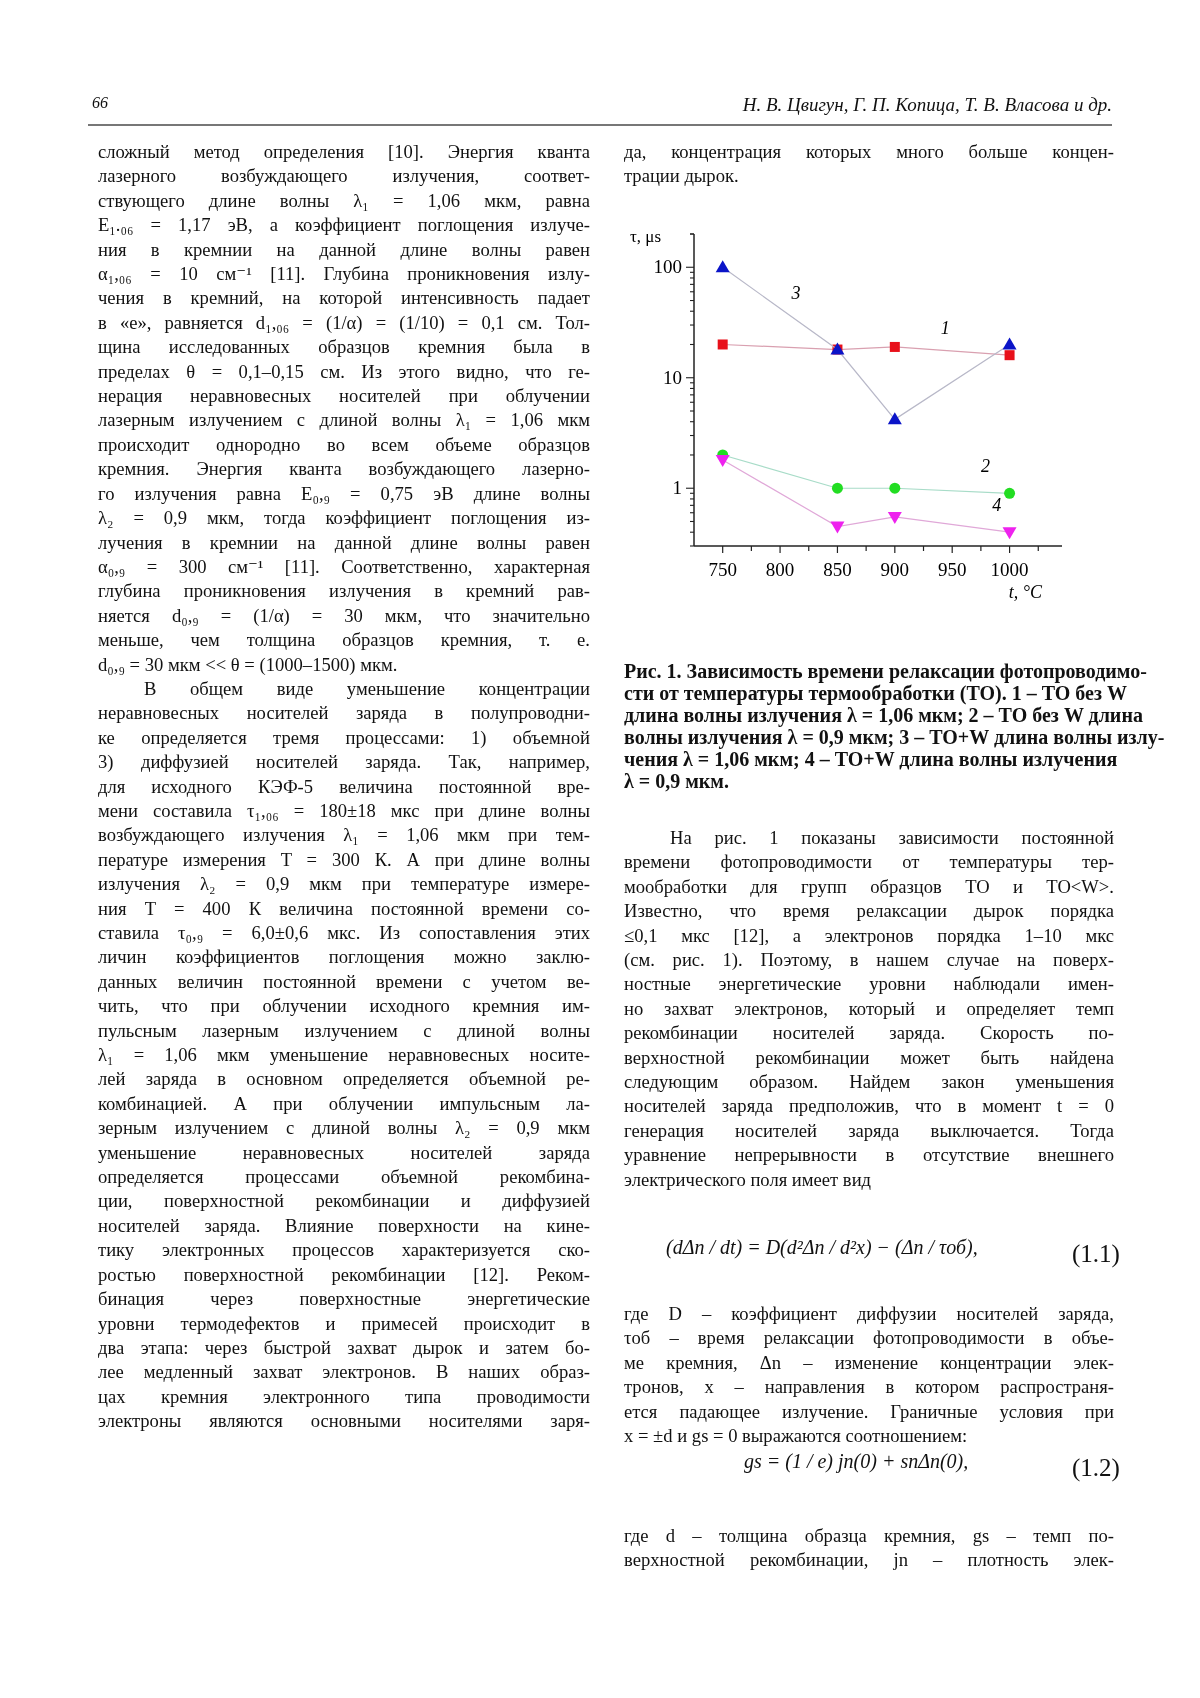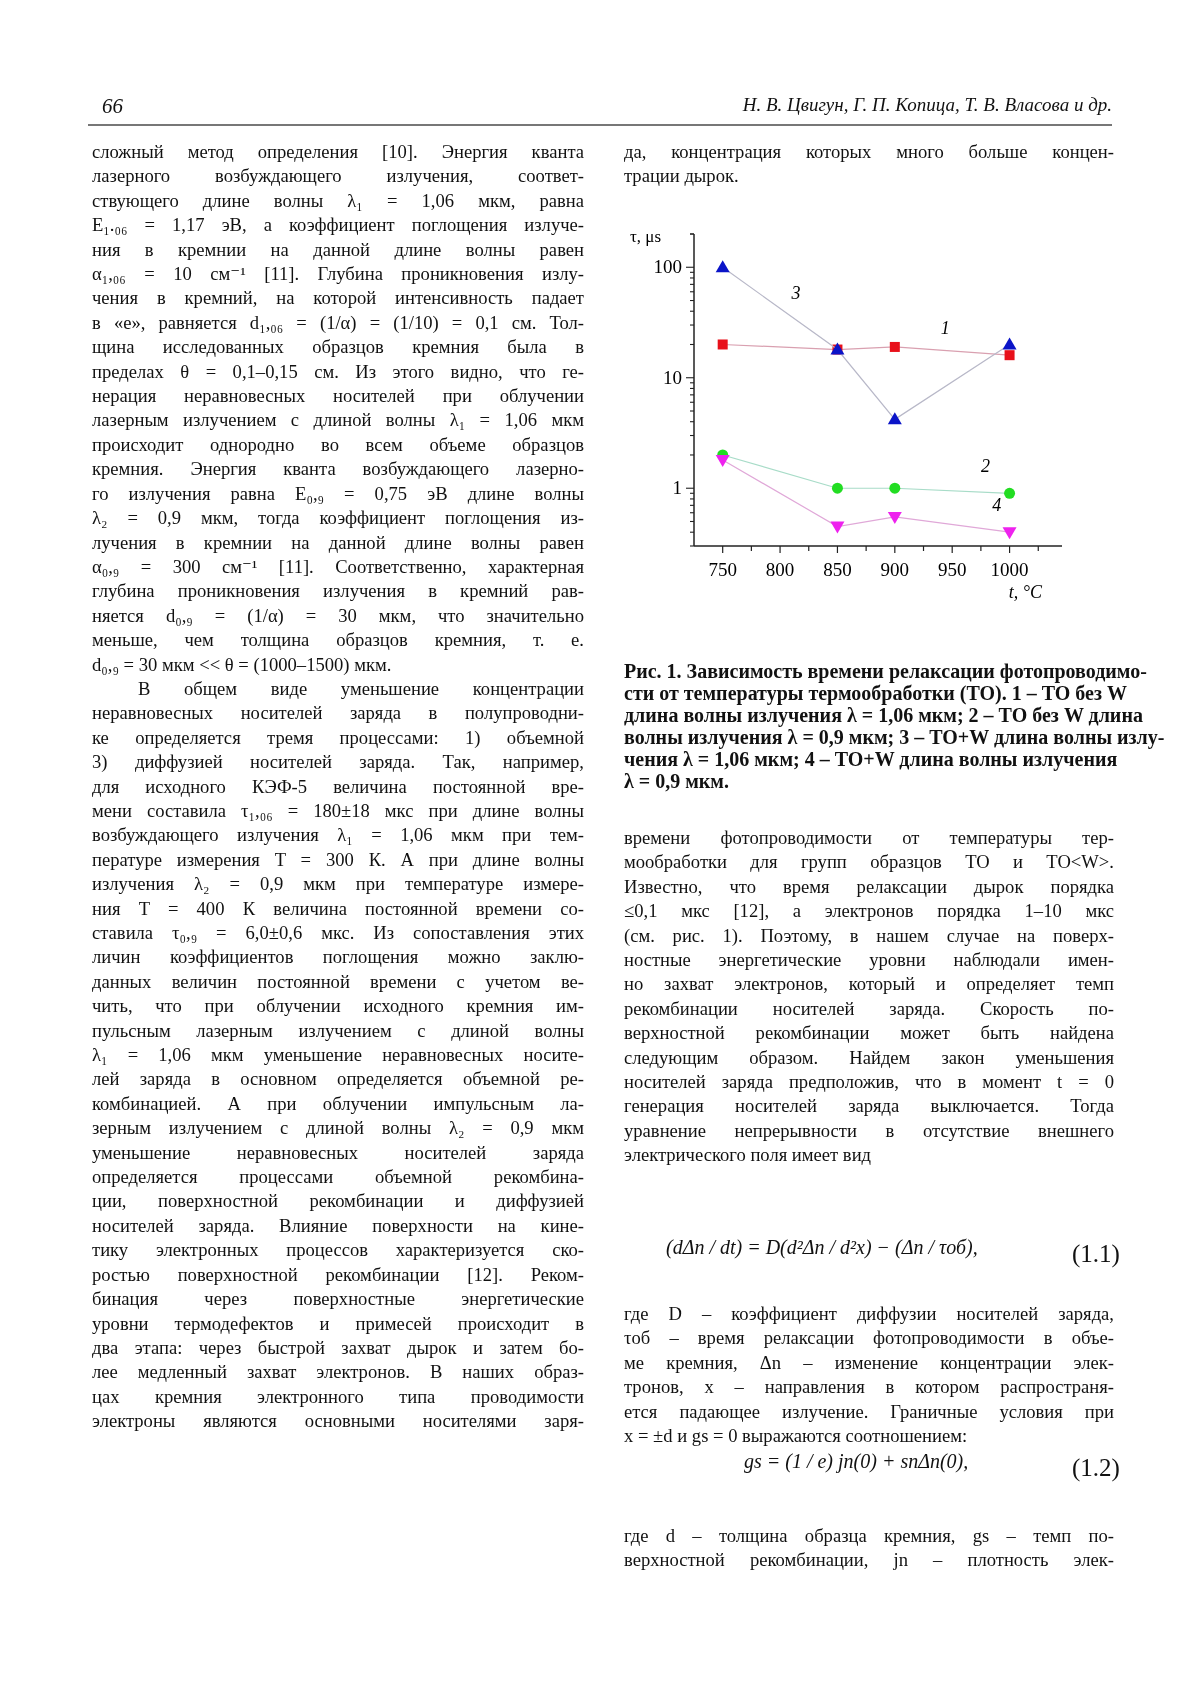--- a/index.html
+++ b/index.html
@@ -1,23 +1,23 @@
 <!DOCTYPE html>
 <html><head>
 <meta charset="utf-8">
 <style>
   html, body { margin: 0; padding: 0; background: #ffffff; }
   body { width: 1200px; height: 1698px; position: relative; overflow: hidden;
          font-family: "Liberation Serif", "DejaVu Serif", serif; color: #111; }
   .header { position: absolute; left: 92px; top: 94px; width: 1020px; height: 30px; }
-  .page-num { position: absolute; left: 10px; top: 0; font-style: italic; font-size: 21px; }
+  .page-num { position: absolute; left: 0; top: 0; font-style: italic; font-size: 16px; }
   .running-head { position: absolute; right: 0; top: 0; font-style: italic; font-size: 19px; }
   .header-rule { position: absolute; left: 88px; top: 124px; width: 1024px; height: 2px; background: #777; }
   .col { position: absolute; font-size: 18.6px; line-height: 24.4px; text-align: justify; }
-  .col-left { left: 92px; top: 140px; width: 492px; }
+  .col-left { left: 98px; top: 140px; width: 492px; }
   .col-right { left: 624px; top: 140px; width: 490px; }
   .line { display: block; text-align-last: justify; white-space: nowrap; overflow: visible; }
   .line.last { text-align-last: left; }
   .indent { text-indent: 46px; }
   .chart-wrap { position: absolute; left: 624px; top: 220px; width: 490px; height: 430px; }
   .caption { position: absolute; left: 624px; top: 660px; width: 490px; font-size: 20px; line-height: 22px;
              font-weight: bold; }
   .caption .line { text-align-last: justify; }
   .caption .line.last { text-align-last: left; }
   .right-body { position: absolute; left: 624px; top: 826px; width: 490px; font-size: 18.6px; line-height: 24.4px; }
@@ -182,20 +182,21 @@
 <div class="caption" id="caption">
     <span class="line">Рис. 1. Зависимость времени релаксации фотопроводимо-</span>
     <span class="line">сти от температуры термообработки (ТО). 1 – ТО без W</span>
     <span class="line">длина волны излучения λ = 1,06 мкм; 2 – ТО без W длина</span>
     <span class="line">волны излучения λ = 0,9 мкм; 3 – ТО+W длина волны излу-</span>
     <span class="line">чения λ = 1,06 мкм; 4 – ТО+W длина волны излучения</span>
     <span class="line last">λ = 0,9 мкм.</span>
   </div>
 
 <div class="right-body" id="right-mid">
+    <span class="line indent">На рис. 1 показаны зависимости постоянной</span>
     <span class="line">времени фотопроводимости от температуры тер-</span>
     <span class="line">мообработки для групп образцов ТО и ТО&lt;W&gt;.</span>
     <span class="line">Известно, что время релаксации дырок порядка</span>
     <span class="line">≤0,1 мкс [12], а электронов порядка 1–10 мкс</span>
     <span class="line">(см. рис. 1).   Поэтому, в нашем случае на поверх-</span>
     <span class="line">ностные энергетические уровни наблюдали имен-</span>
     <span class="line">но захват электронов, который и определяет темп</span>
     <span class="line">рекомбинации носителей заряда. Скорость по-</span>
     <span class="line">верхностной рекомбинации может быть найдена</span>
     <span class="line">следующим образом. Найдем закон уменьшения</span>

